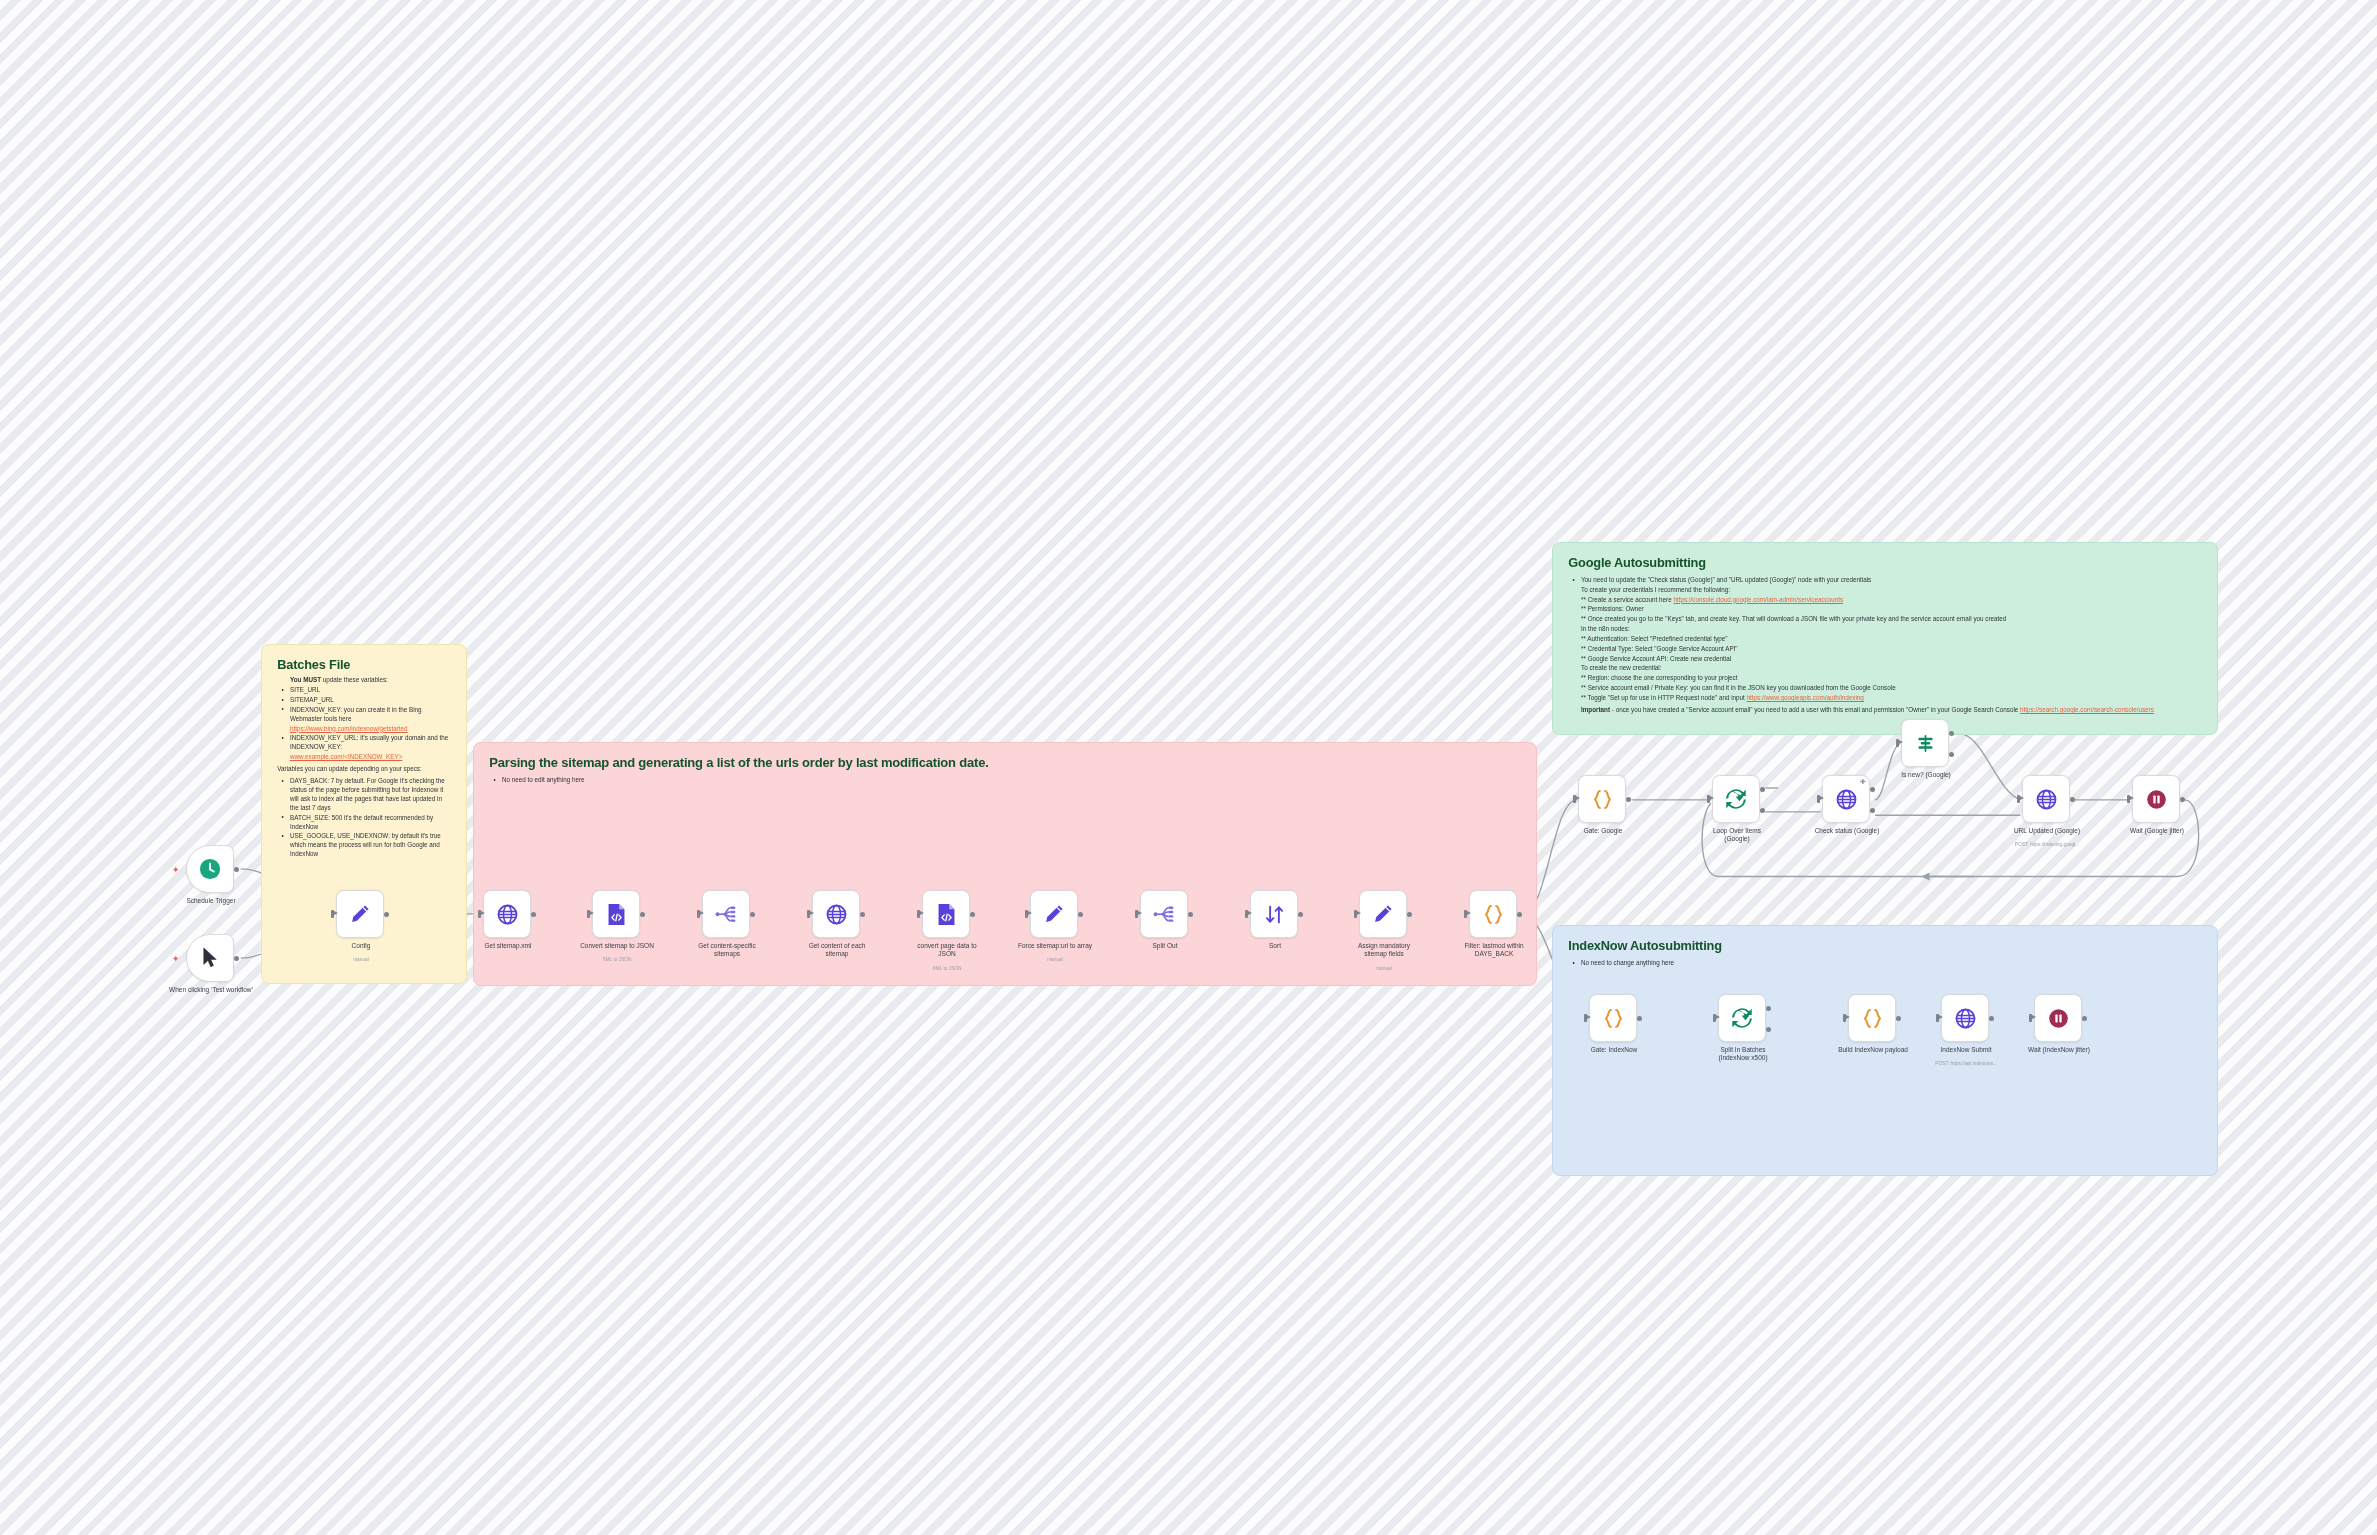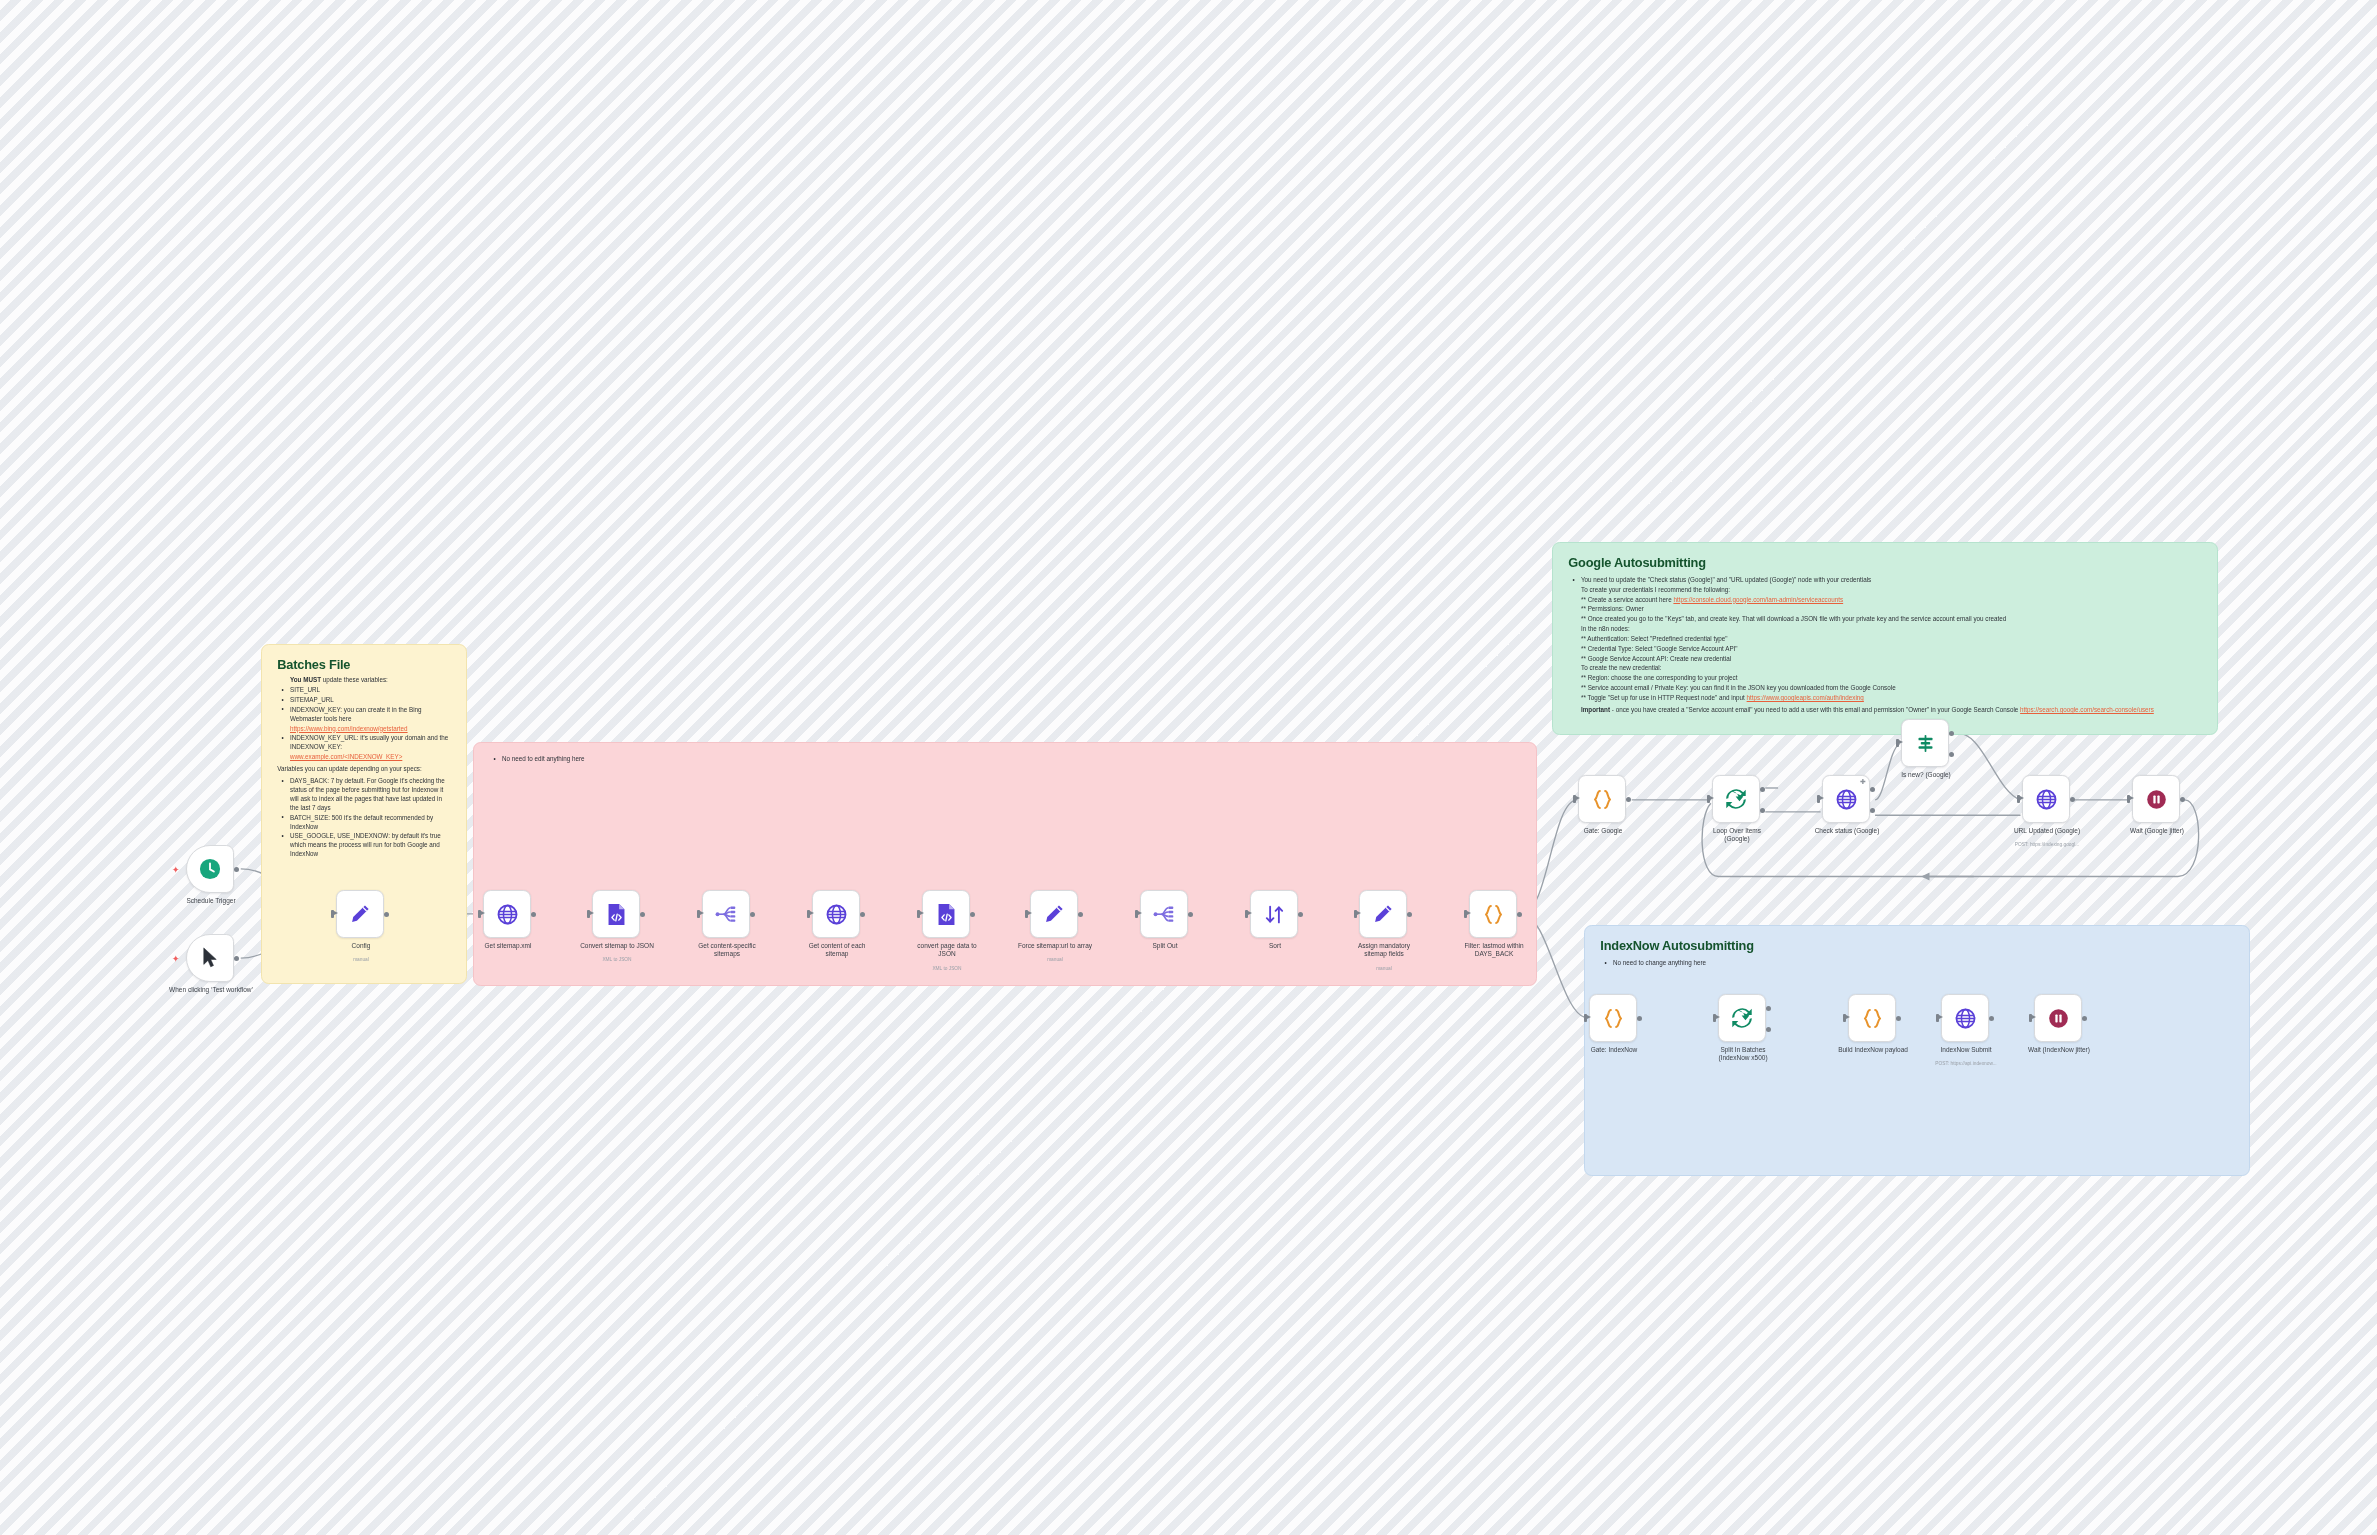--- a/index.html
+++ b/index.html
@@ -89,21 +89,20 @@
     background: #cdeedd;
     border: 0.9px solid #b6e3ce;
   }
   .sticky-google h2 { font-size: 12.8px; }
 
   .sticky-indexnow {
     left: 1552px; top: 925px;
     width: 666px; height: 251px;
     background: #d8e6f5;
     border: 0.9px solid #c3d8ee;
-    margin-left: 32px;
   }
   .sticky-indexnow h2 { font-size: 12.8px; }
 
   
   #wires {
     position: absolute;
     left: 0; top: 0;
     width: 2377px; height: 1536px;
     pointer-events: none;
   }
@@ -256,20 +255,21 @@
     </ul>
     <p class="plain">Variables you can update depending on your specs:</p>
     <ul>
       <li class="bullet">DAYS_BACK: 7 by default. For Google it's checking the status of the page before submitting but for Indexnow it will ask to index all the pages that have last updated in the last 7 days</li>
       <li class="bullet">BATCH_SIZE: 500 it's the default recommended by IndexNow</li>
       <li class="bullet">USE_GOOGLE, USE_INDEXNOW: by default it's true which means the process will run for both Google and IndexNow</li>
     </ul>
   </div>
 
   <div class="sticky sticky-parse">
+    <h2>Parsing the sitemap and generating a list of the urls order by last modification date.</h2>
     <ul>
       <li class="bullet">No need to edit anything here</li>
     </ul>
   </div>
 
   <div class="sticky sticky-google">
     <h2>Google Autosubmitting</h2>
     <ul>
       <li class="bullet">You need to update the "Check status (Google)" and "URL updated (Google)" node with your credentials</li>
       <li class="nobullet">To create your credentials I recommend the following:</li>

